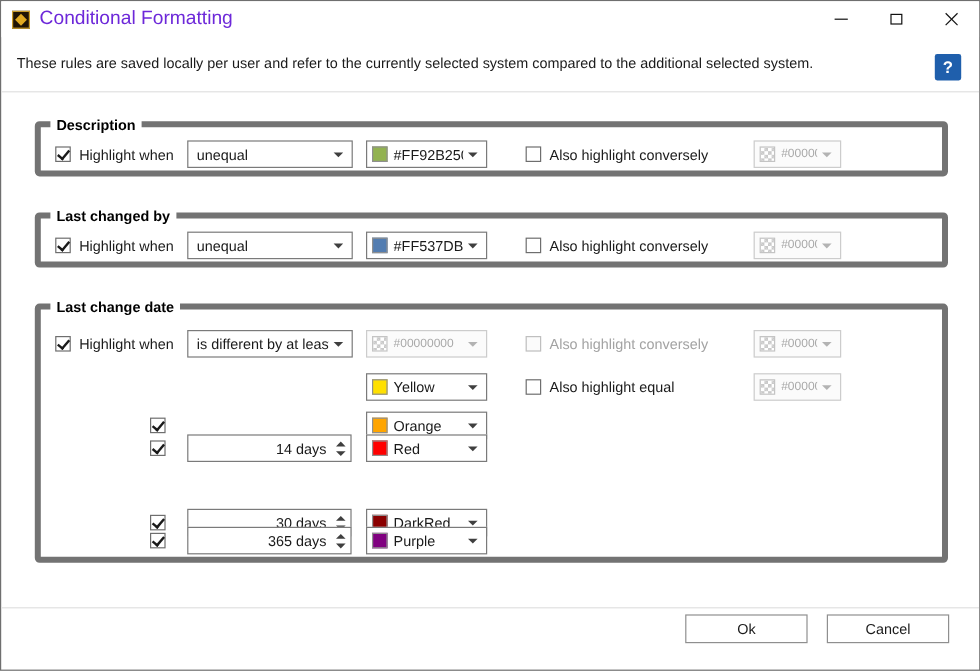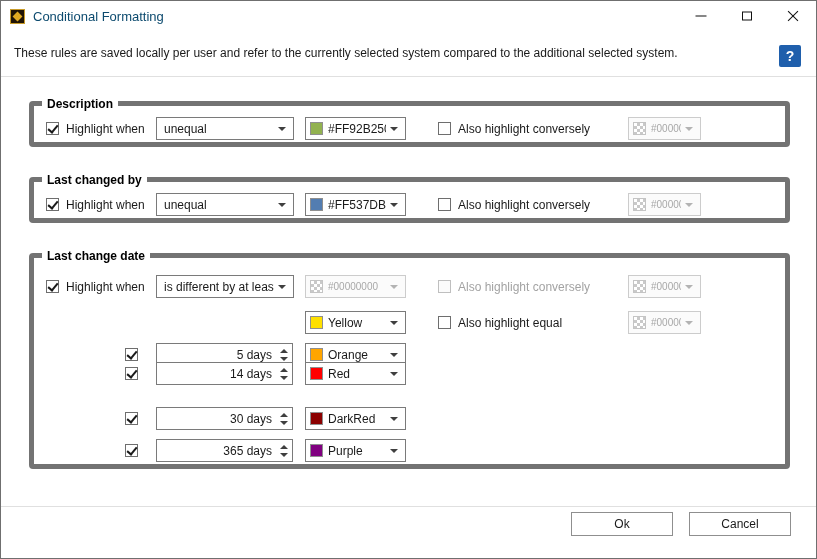--- a/index.html
+++ b/index.html
@@ -11,21 +11,21 @@
     font-family: "Liberation Sans", sans-serif;
     font-size: 12px;
     color: #1a1a1a;
     overflow: hidden;
   }
 
   
   .titlebar { height:30px; display:flex; align-items:center; background:#fff; }
   .app-icon { width:15px; height:15px; margin-left:9px; background:#201405; border:1px solid #c89b2a; position:relative; flex:0 0 auto; }
   .app-icon::after { content:""; position:absolute; left:3px; top:3px; width:7px; height:7px; background:#e0a921; transform:rotate(45deg); }
-  .win-title { margin-left:8px; font-size:13px; color:#0c4a6e; }
+  .win-title { margin-left:8px; font-size:16px; color:#6d28d9; }
   .win-btn { width:46px; height:30px; margin-left:0; position:relative; cursor:default; }
   .win-btn:first-of-type { margin-left:auto; }
   .glyph-min { position:absolute; left:50%; top:50%; width:11px; height:1px; background:#111; transform:translate(-50%,-50%); }
   .glyph-max { position:absolute; left:50%; top:50%; width:10px; height:9px; border:1px solid #111; transform:translate(-50%,-50%); }
   .glyph-close::before,.glyph-close::after { content:""; position:absolute; left:50%; top:50%; width:14px; height:1px; background:#111; }
   .glyph-close::before { transform:translate(-50%,-50%) rotate(45deg); }
   .glyph-close::after  { transform:translate(-50%,-50%) rotate(-45deg); }
 
   
   .info-text { position:absolute; top:45px; left:13px; width:720px; color:#1a1a1a; }
@@ -202,27 +202,20 @@
       <span class="swatch checker"></span>
       <span class="combo-text">#00000000</span>
       <span class="dd-arrow"></span>
     </div>
   </div>
 
   <div class="row" style="top:85px">
     <label class="pos c-cb3">
       <span class="checkbox checked"></span>
     </label>
-    <div class="spinner c-spin">
-      <span class="spin-text">5 days</span>
-      <span class="spin-btns">
-        <span class="spin-up"></span>
-        <span class="spin-down"></span>
-      </span>
-    </div>
     <div class="combo color c-color1">
       <span class="swatch" style="background-color: rgb(255, 165, 0);"></span>
       <span class="combo-text">Orange</span>
       <span class="dd-arrow"></span>
     </div>
   </div>
 
   <div class="row" style="top:104px">
     <label class="pos c-cb3">
       <span class="checkbox checked"></span>
@@ -234,21 +227,21 @@
         <span class="spin-down"></span>
       </span>
     </div>
     <div class="combo color c-color1">
       <span class="swatch" style="background-color: rgb(255, 0, 0);"></span>
       <span class="combo-text">Red</span>
       <span class="dd-arrow"></span>
     </div>
   </div>
 
-  <div class="row" style="top:149px">
+  <div class="row" style="top:166px">
     <label class="pos c-cb3">
       <span class="checkbox checked"></span>
     </label>
     <div class="spinner c-spin">
       <span class="spin-text">30 days</span>
       <span class="spin-btns">
         <span class="spin-up"></span>
         <span class="spin-down"></span>
       </span>
     </div>

